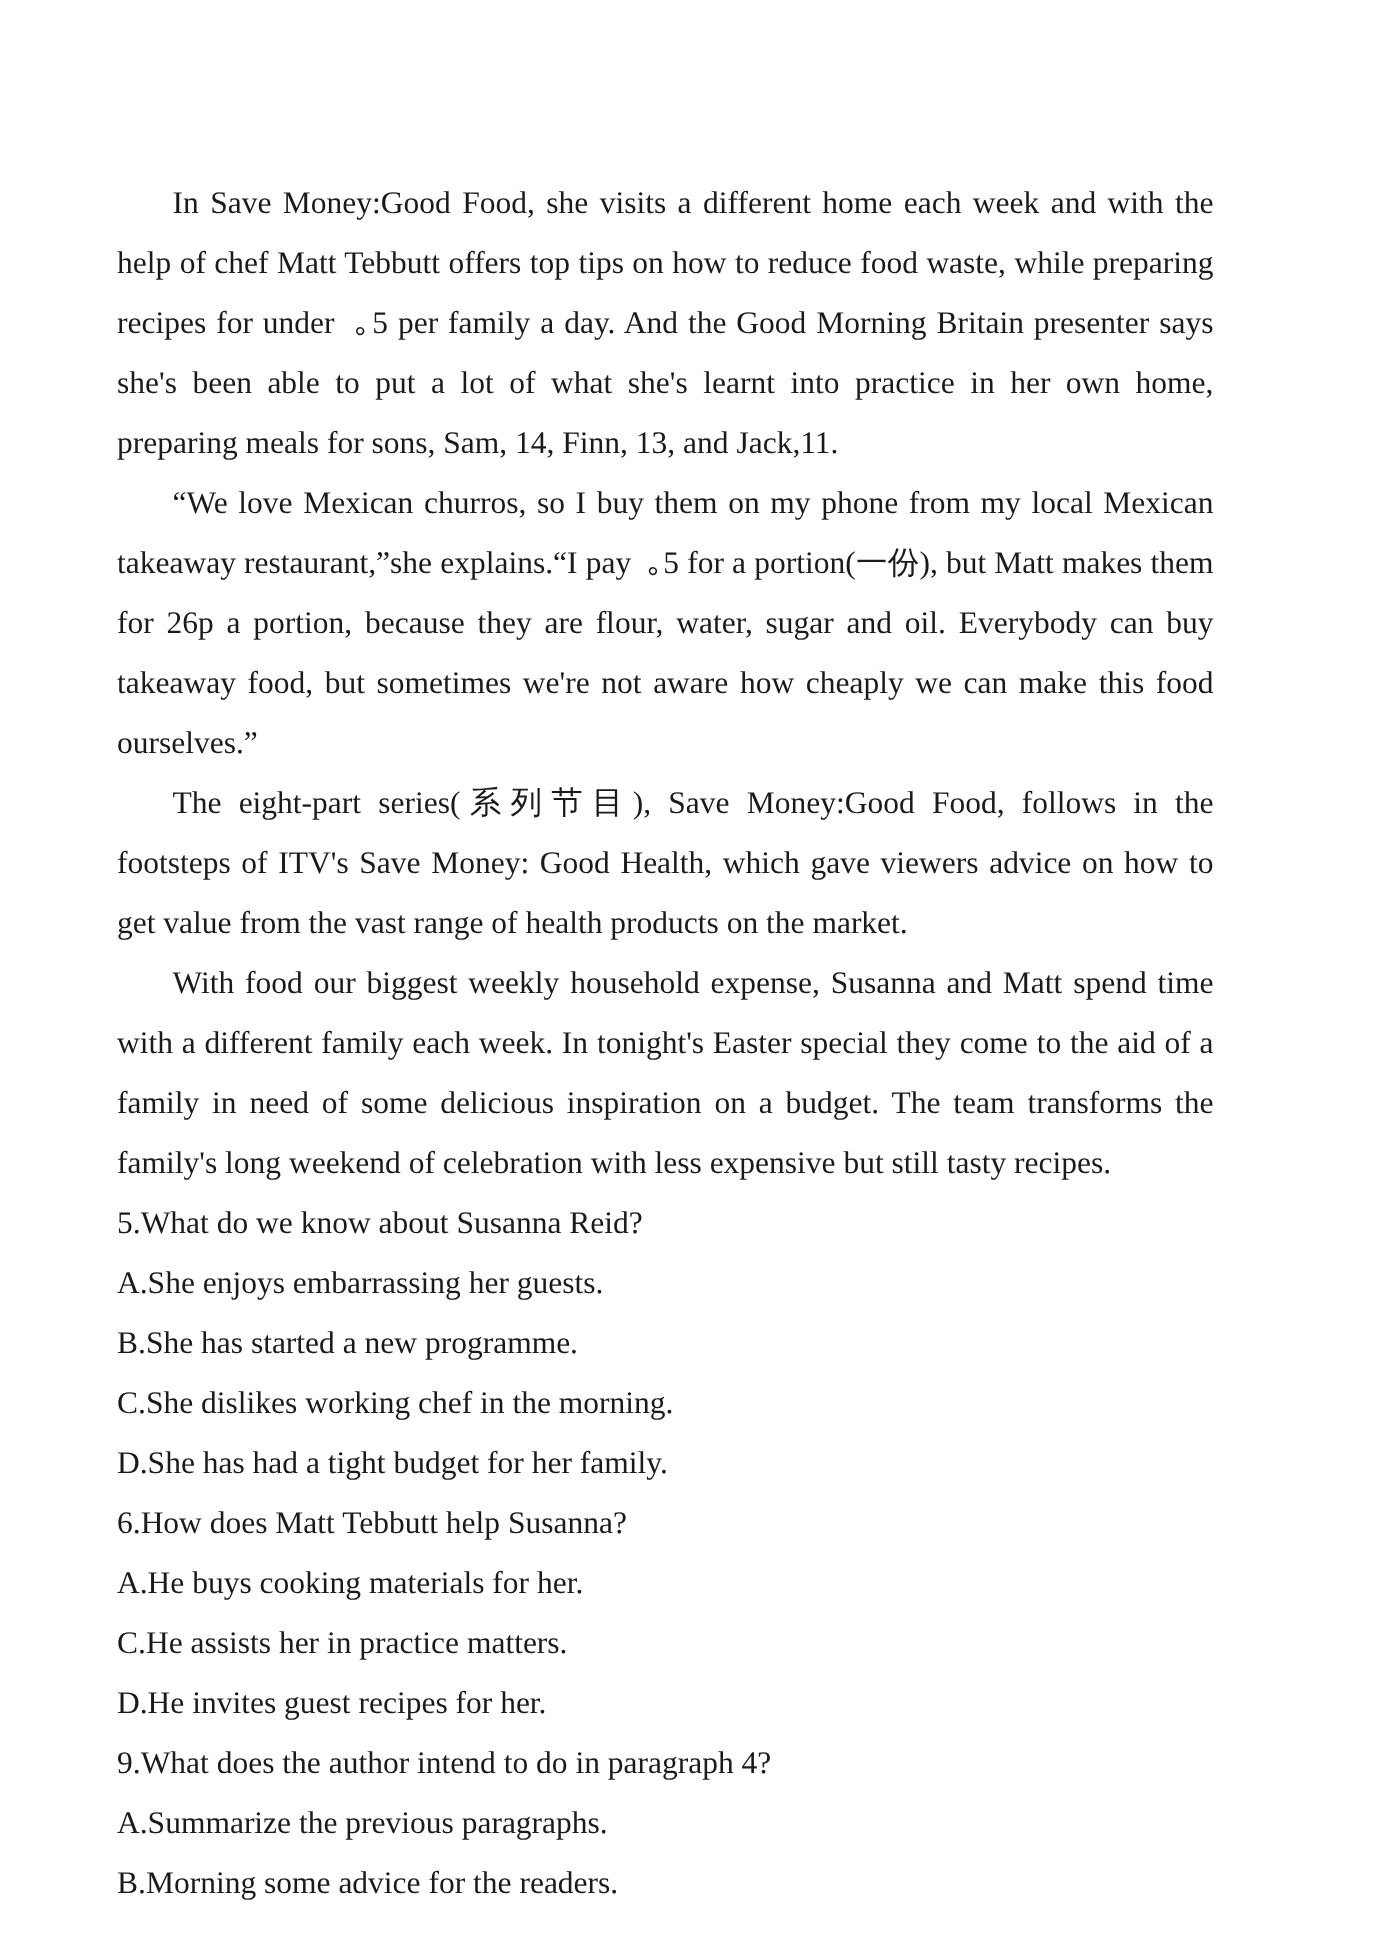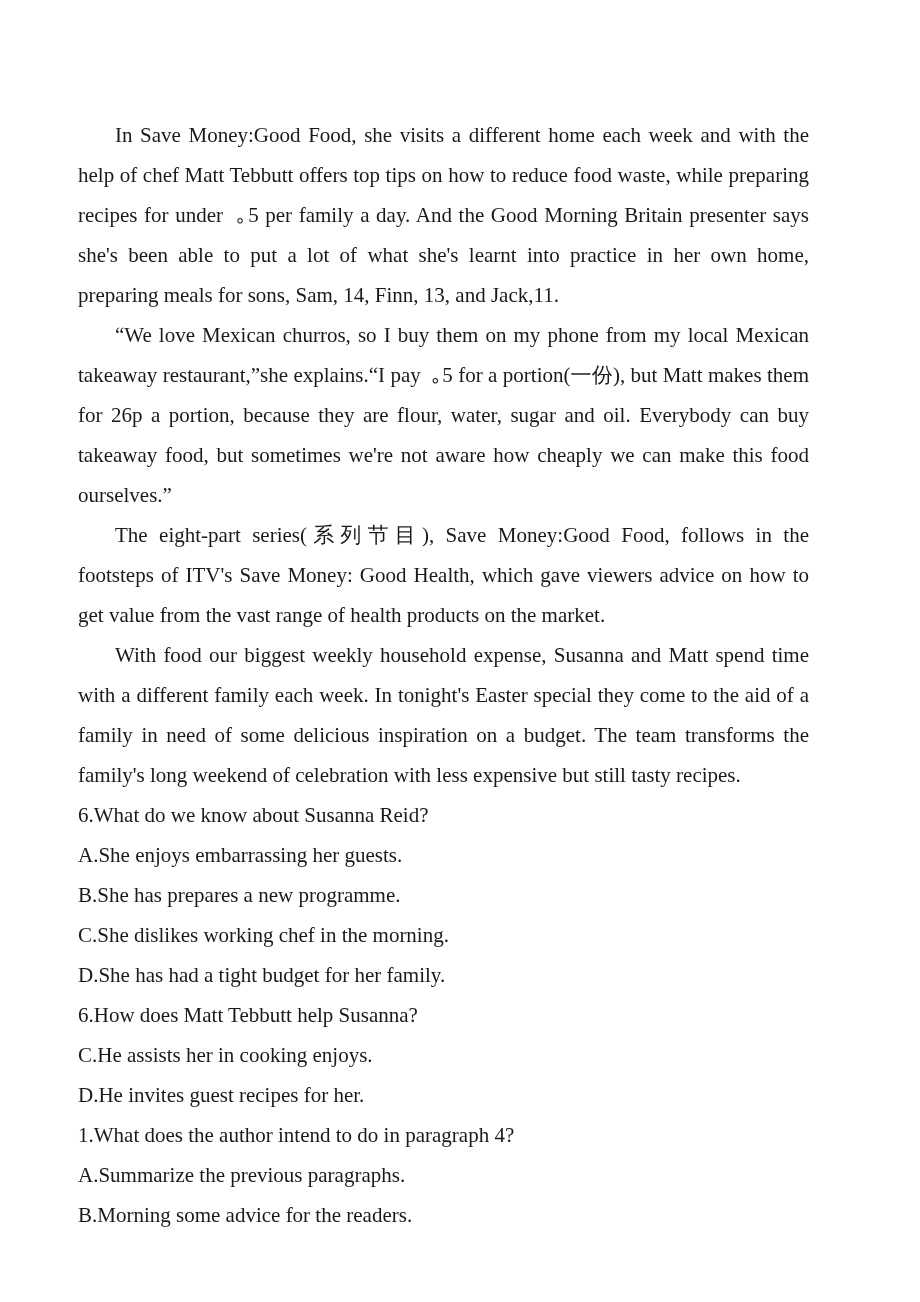--- a/index.html
+++ b/index.html
@@ -39,31 +39,32 @@
 
 <div class="page">
   <div>
     <p class="para">In Save Money:Good Food, she visits a different home each week and with the help of chef Matt Tebbutt offers top tips on how to reduce food waste, while preparing recipes for under &nbsp;｡5 per family a day. And the Good Morning Britain presenter says she's been able to put a lot of what she's learnt into practice in her own home, preparing meals for sons, Sam, 14, Finn, 13, and Jack,11.</p>
     <p class="para">“We love Mexican churros, so I buy them on my phone from my local Mexican takeaway restaurant,”she explains.“I pay &nbsp;｡5 for a portion(一份), but Matt makes them for 26p a portion, because they are flour, water, sugar and oil. Everybody can buy takeaway food, but sometimes we're not aware how cheaply we can make this food ourselves.”</p>
     <p class="para">The eight-part series(系列节目), Save Money:Good Food, follows in the footsteps of ITV's Save Money: Good Health, which gave viewers advice on how to get value from the vast range of health products on the market.</p>
     <p class="para">With food our biggest weekly household expense, Susanna and Matt spend time with a different family each week. In tonight's Easter special they come to the aid of a family in need of some delicious inspiration on a budget. The team transforms the family's long weekend of celebration with less expensive but still tasty recipes.</p>
   </div>
 
   <div>
-    <p class="line">6.What do we know about Susanna Reid?</p>
+    <p class="line">5.What do we know about Susanna Reid?</p>
     <p class="line">A.She enjoys embarrassing her guests.</p>
-    <p class="line">B.She has prepares a new programme.</p>
+    <p class="line">B.She has started a new programme.</p>
     <p class="line">C.She dislikes working chef in the morning.</p>
     <p class="line">D.She has had a tight budget for her family.</p>
   </div>
 
   <div>
     <p class="line">6.How does Matt Tebbutt help Susanna?</p>
-    <p class="line">C.He assists her in cooking enjoys.</p>
+    <p class="line">A.He buys cooking materials for her.</p>
+    <p class="line">C.He assists her in practice matters.</p>
     <p class="line">D.He invites guest recipes for her.</p>
   </div>
 
   <div>
-    <p class="line">1.What does the author intend to do in paragraph 4?</p>
+    <p class="line">9.What does the author intend to do in paragraph 4?</p>
     <p class="line">A.Summarize the previous paragraphs.</p>
     <p class="line">B.Morning some advice for the readers.</p>
   </div>
 </div>
 
 </body></html>

